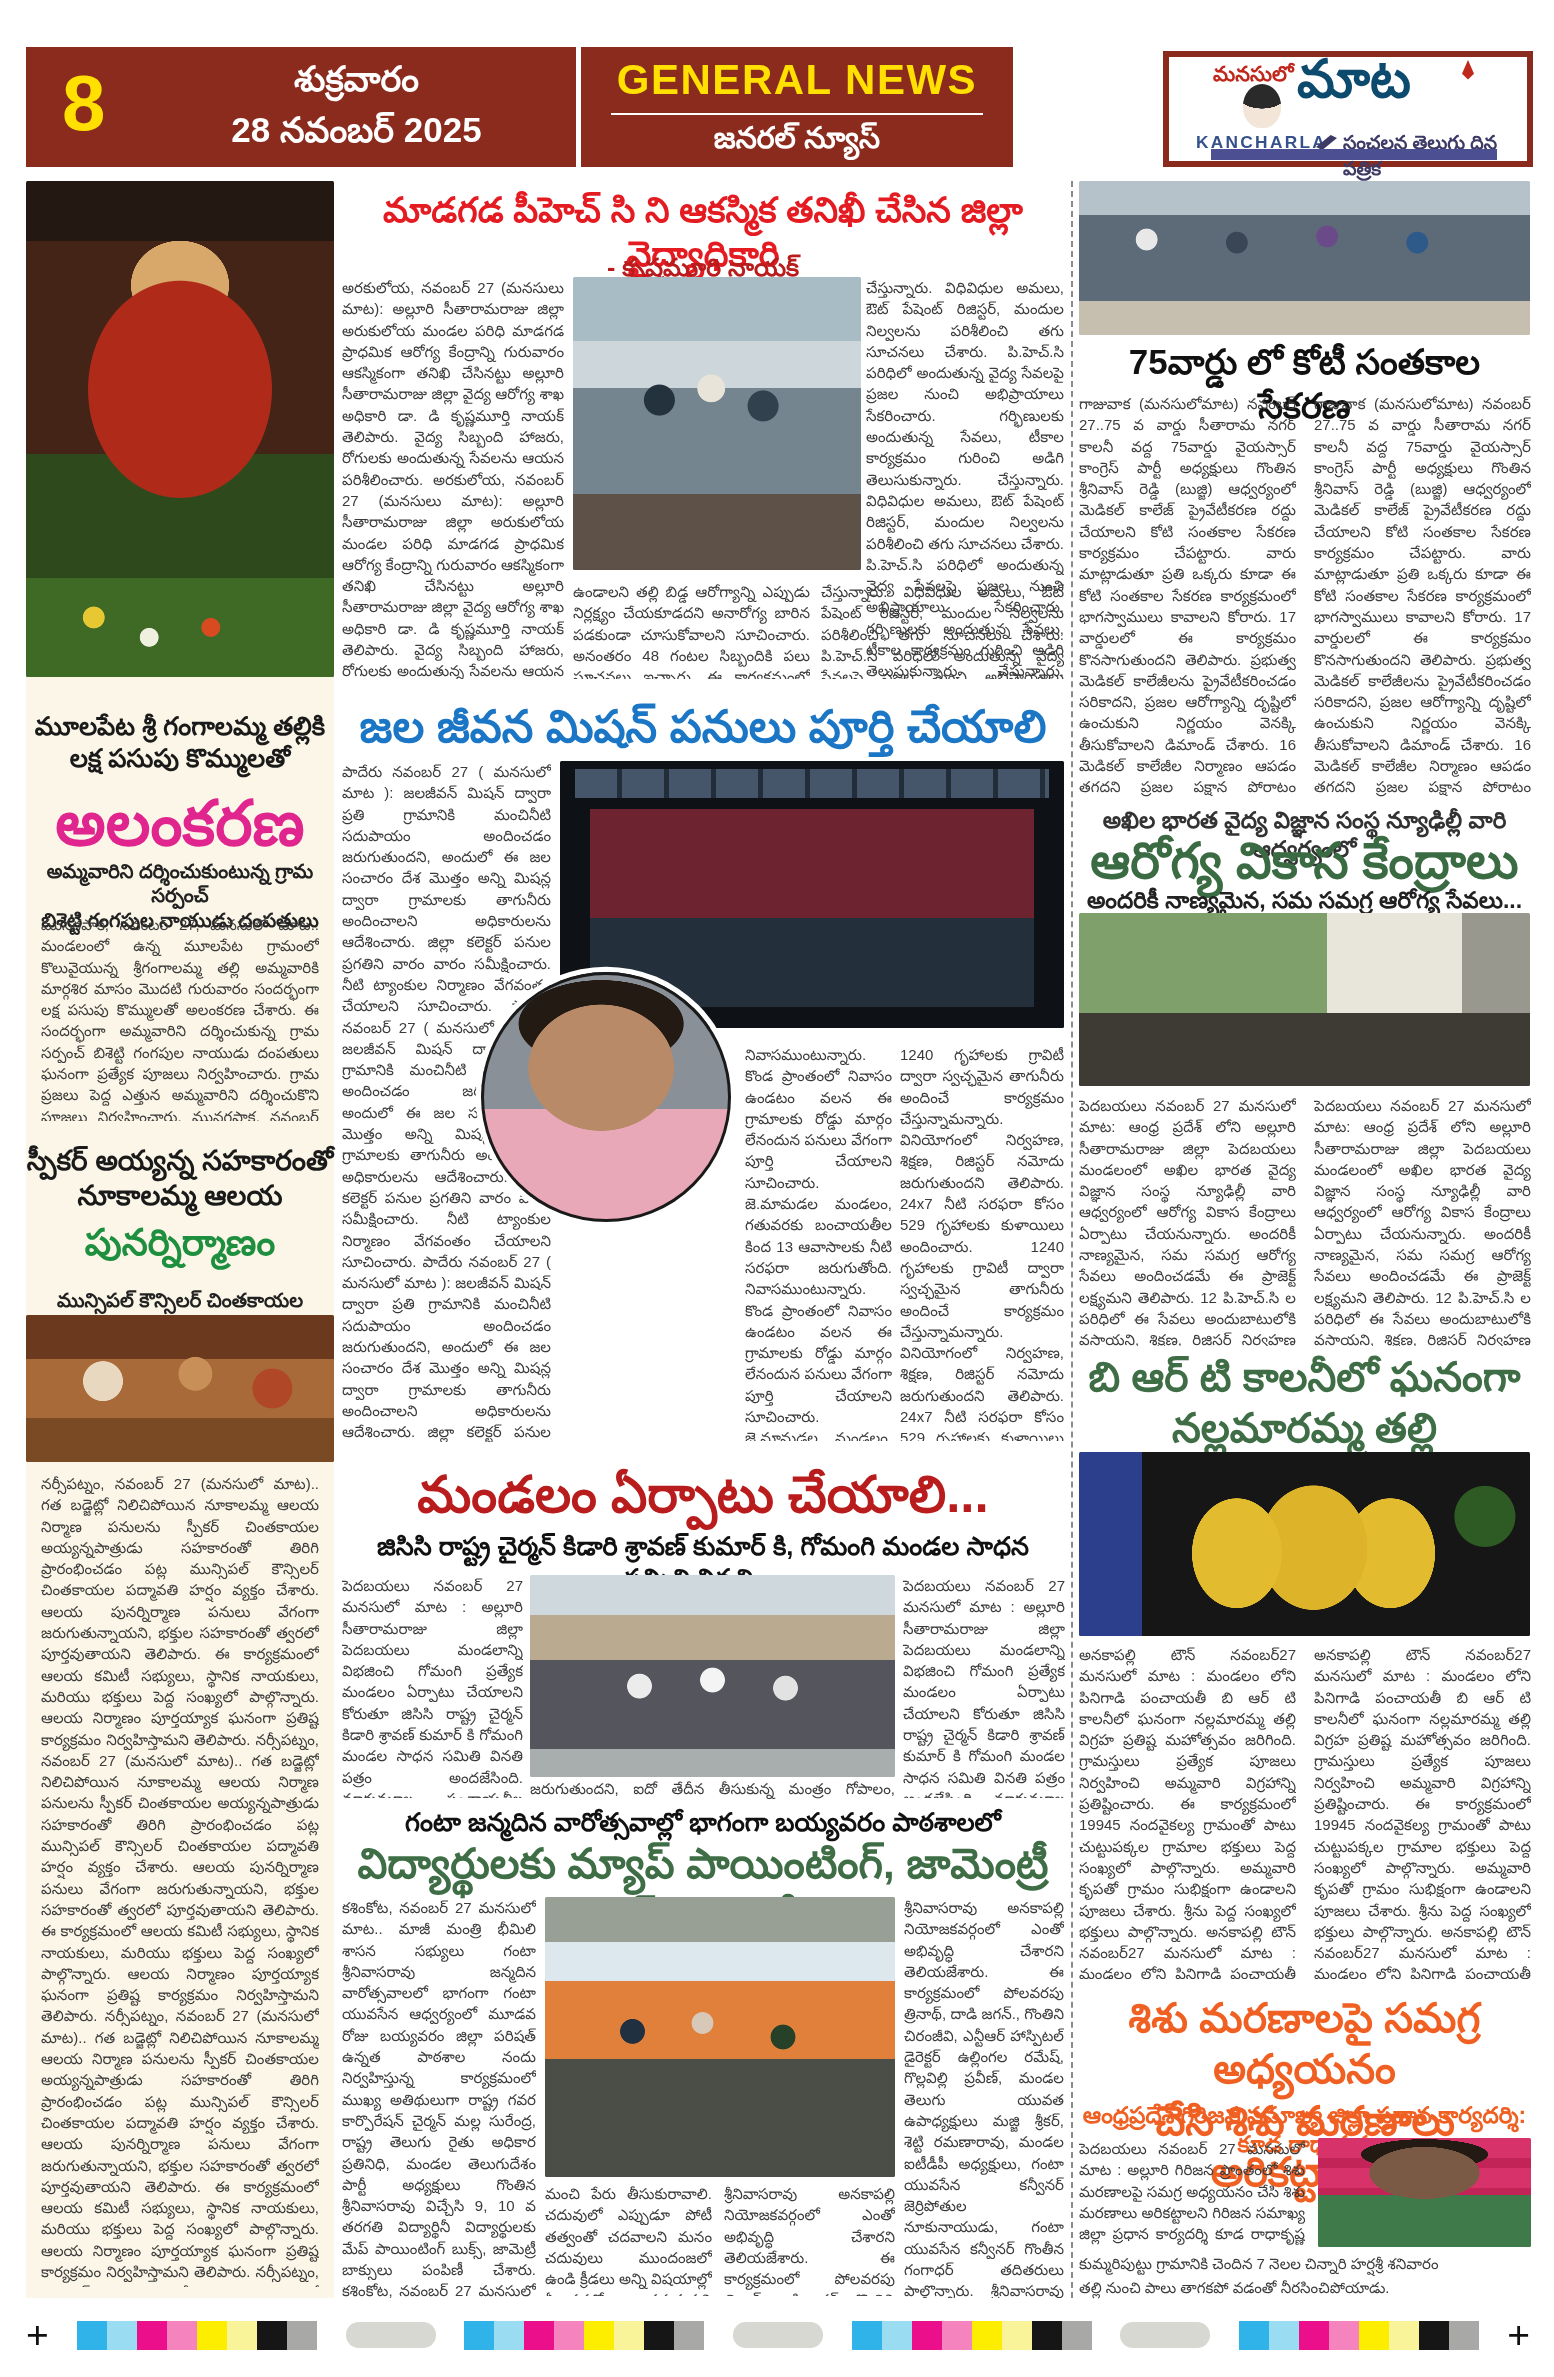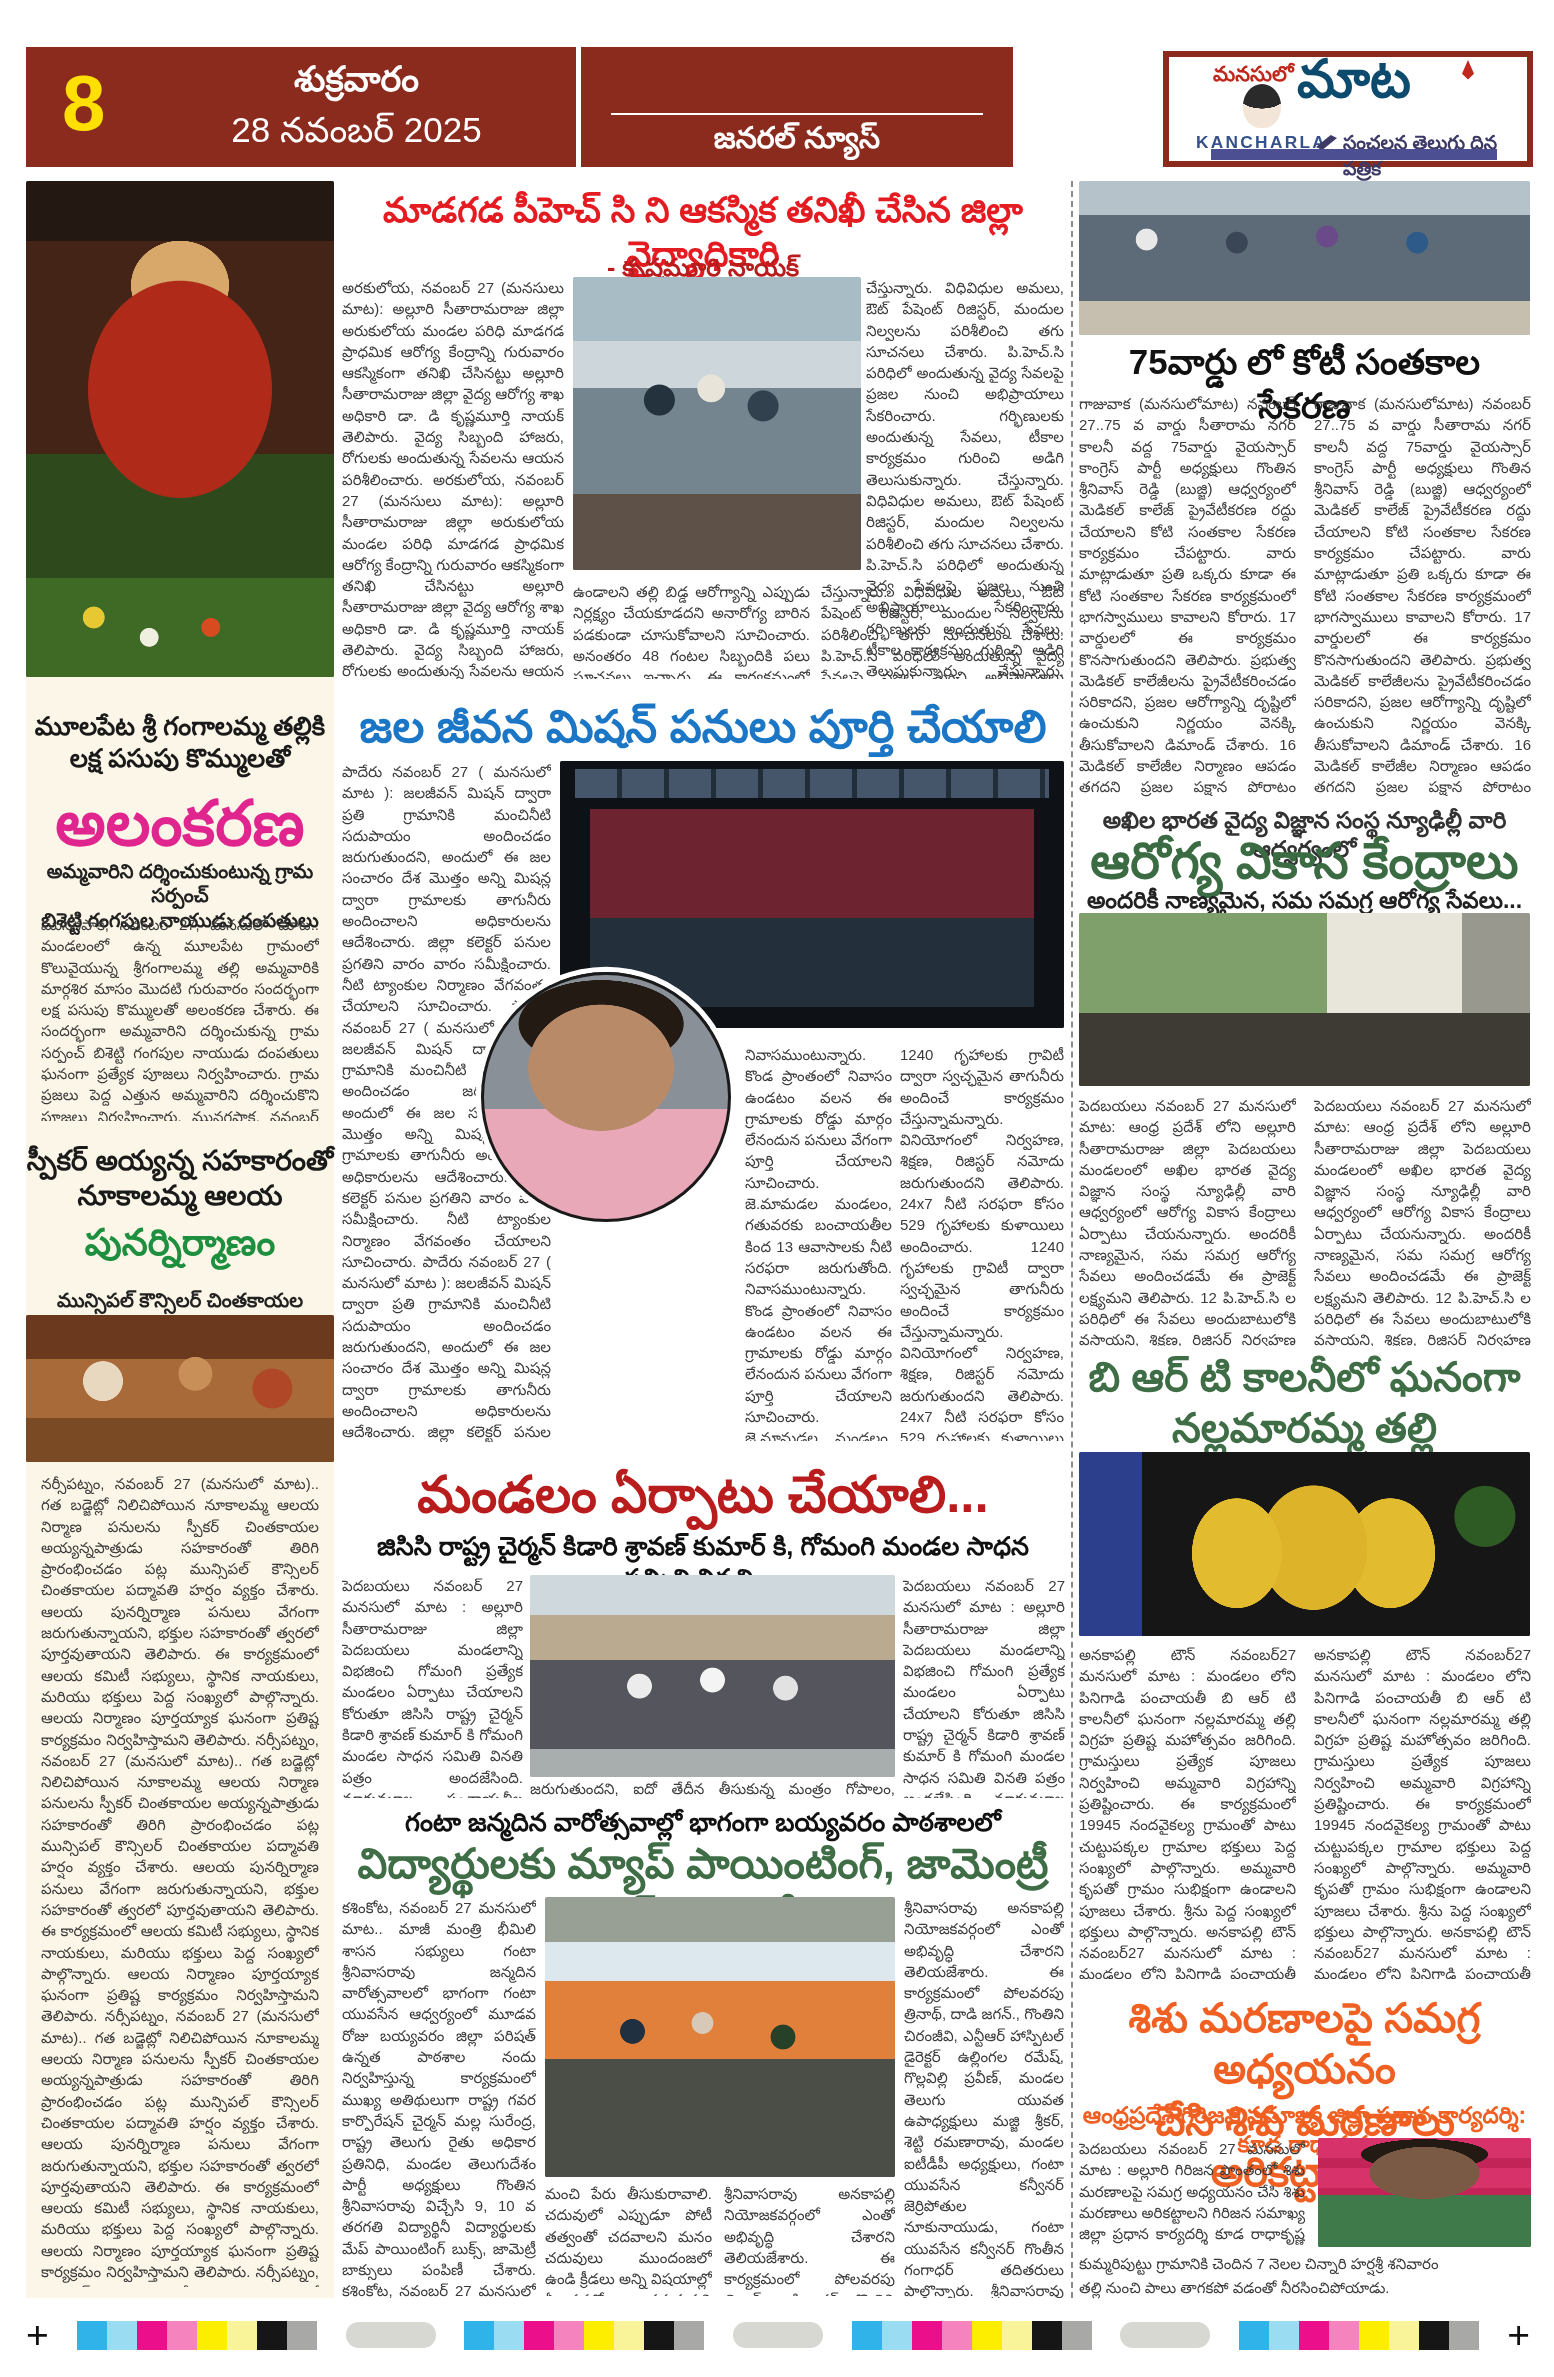--- a/index.html
+++ b/index.html
@@ -2,21 +2,21 @@
 <html style="font-size:12px"><head>
 <meta charset="utf-8">
 <style>
   html,body{margin:0;padding:0;background:#d8d8d8;}
   .page{position:relative;width:1555px;height:2377px;background:#ffffff;overflow:hidden;
         font-family:"Liberation Sans","DejaVu Sans",sans-serif;color:#222;}
   
   .hdr-box{position:absolute;background:#8a2b1e;}
   .pagenum{position:absolute;left:36px;top:6px;font-size:78px;font-weight:bold;color:#ffe000;line-height:1.3;}
   .hdr-day{position:absolute;left:135px;top:12px;width:391px;text-align:center;color:#fff;font-size:35px;font-weight:bold;}
-  .hdr-date{position:absolute;left:135px;top:63px;width:391px;text-align:center;color:#fff;font-size:35px;font-weight:normal;}
+  .hdr-date{position:absolute;left:135px;top:63px;width:391px;text-align:center;color:#fff;font-size:35px;font-weight:bold;}
   .gn-en{position:absolute;left:0;top:9px;width:100%;text-align:center;color:#ffe000;font-size:42px;font-weight:bold;letter-spacing:1.5px;}
   .gn-line{position:absolute;left:7%;top:66px;width:86%;height:2.3px;background:#ffffff;}
   .gn-te{position:absolute;left:0;top:74px;width:100%;text-align:center;color:#ffffff;font-size:30px;font-weight:bold;}
   .masthead{position:absolute;left:1163px;top:51px;width:370px;height:116px;background:#fff;border:6.8px solid #8a2b1e;box-sizing:border-box;}
   .mh-pre{position:absolute;left:44px;top:4.5px;font-size:21px;font-weight:bold;color:#c0281c;}
   .mh-face{position:absolute;left:74px;top:27px;width:38px;height:44px;border-radius:50% 50% 46% 46%;
            background:radial-gradient(ellipse 70% 38% at 50% 18%,#2a2a2a 0 99%,transparent),#f3e6d8;}
   .mh-title{position:absolute;left:128px;top:-10.5px;font-size:53px;font-weight:bold;color:#0c4a6e;line-height:1.2;}
   .mh-nib{position:absolute;right:53px;top:3px;width:12px;height:19.6px;background:#c0281c;clip-path:polygon(50% 0,100% 70%,50% 100%,0 70%);}
   .mh-brand{position:absolute;left:27px;top:75px;font-size:17.3px;font-weight:bold;color:#34518c;letter-spacing:2.3px;}
@@ -97,20 +97,21 @@
 <body>
 
 <div class="page">
 
   <div class="hdr-box" style="left:26px;top:47px;width:550px;height:120px;">
     <div class="pagenum">8</div>
     <div class="hdr-day">శుక్రవారం</div>
     <div class="hdr-date">28 నవంబర్ 2025</div>
   </div>
   <div class="hdr-box" style="left:581px;top:47px;width:432px;height:120px;">
+    <div class="gn-en">GENERAL NEWS</div>
     <div class="gn-line"></div>
     <div class="gn-te">జనరల్ న్యూస్</div>
   </div>
   <div class="masthead">
     <div class="mh-pre">మనసులో</div>
     <div class="mh-face"></div>
     <div class="mh-title">మాట</div>
     <div class="mh-nib"></div>
     <div class="mh-brand">KANCHARLA</div>
     <div class="mh-pen"></div>

